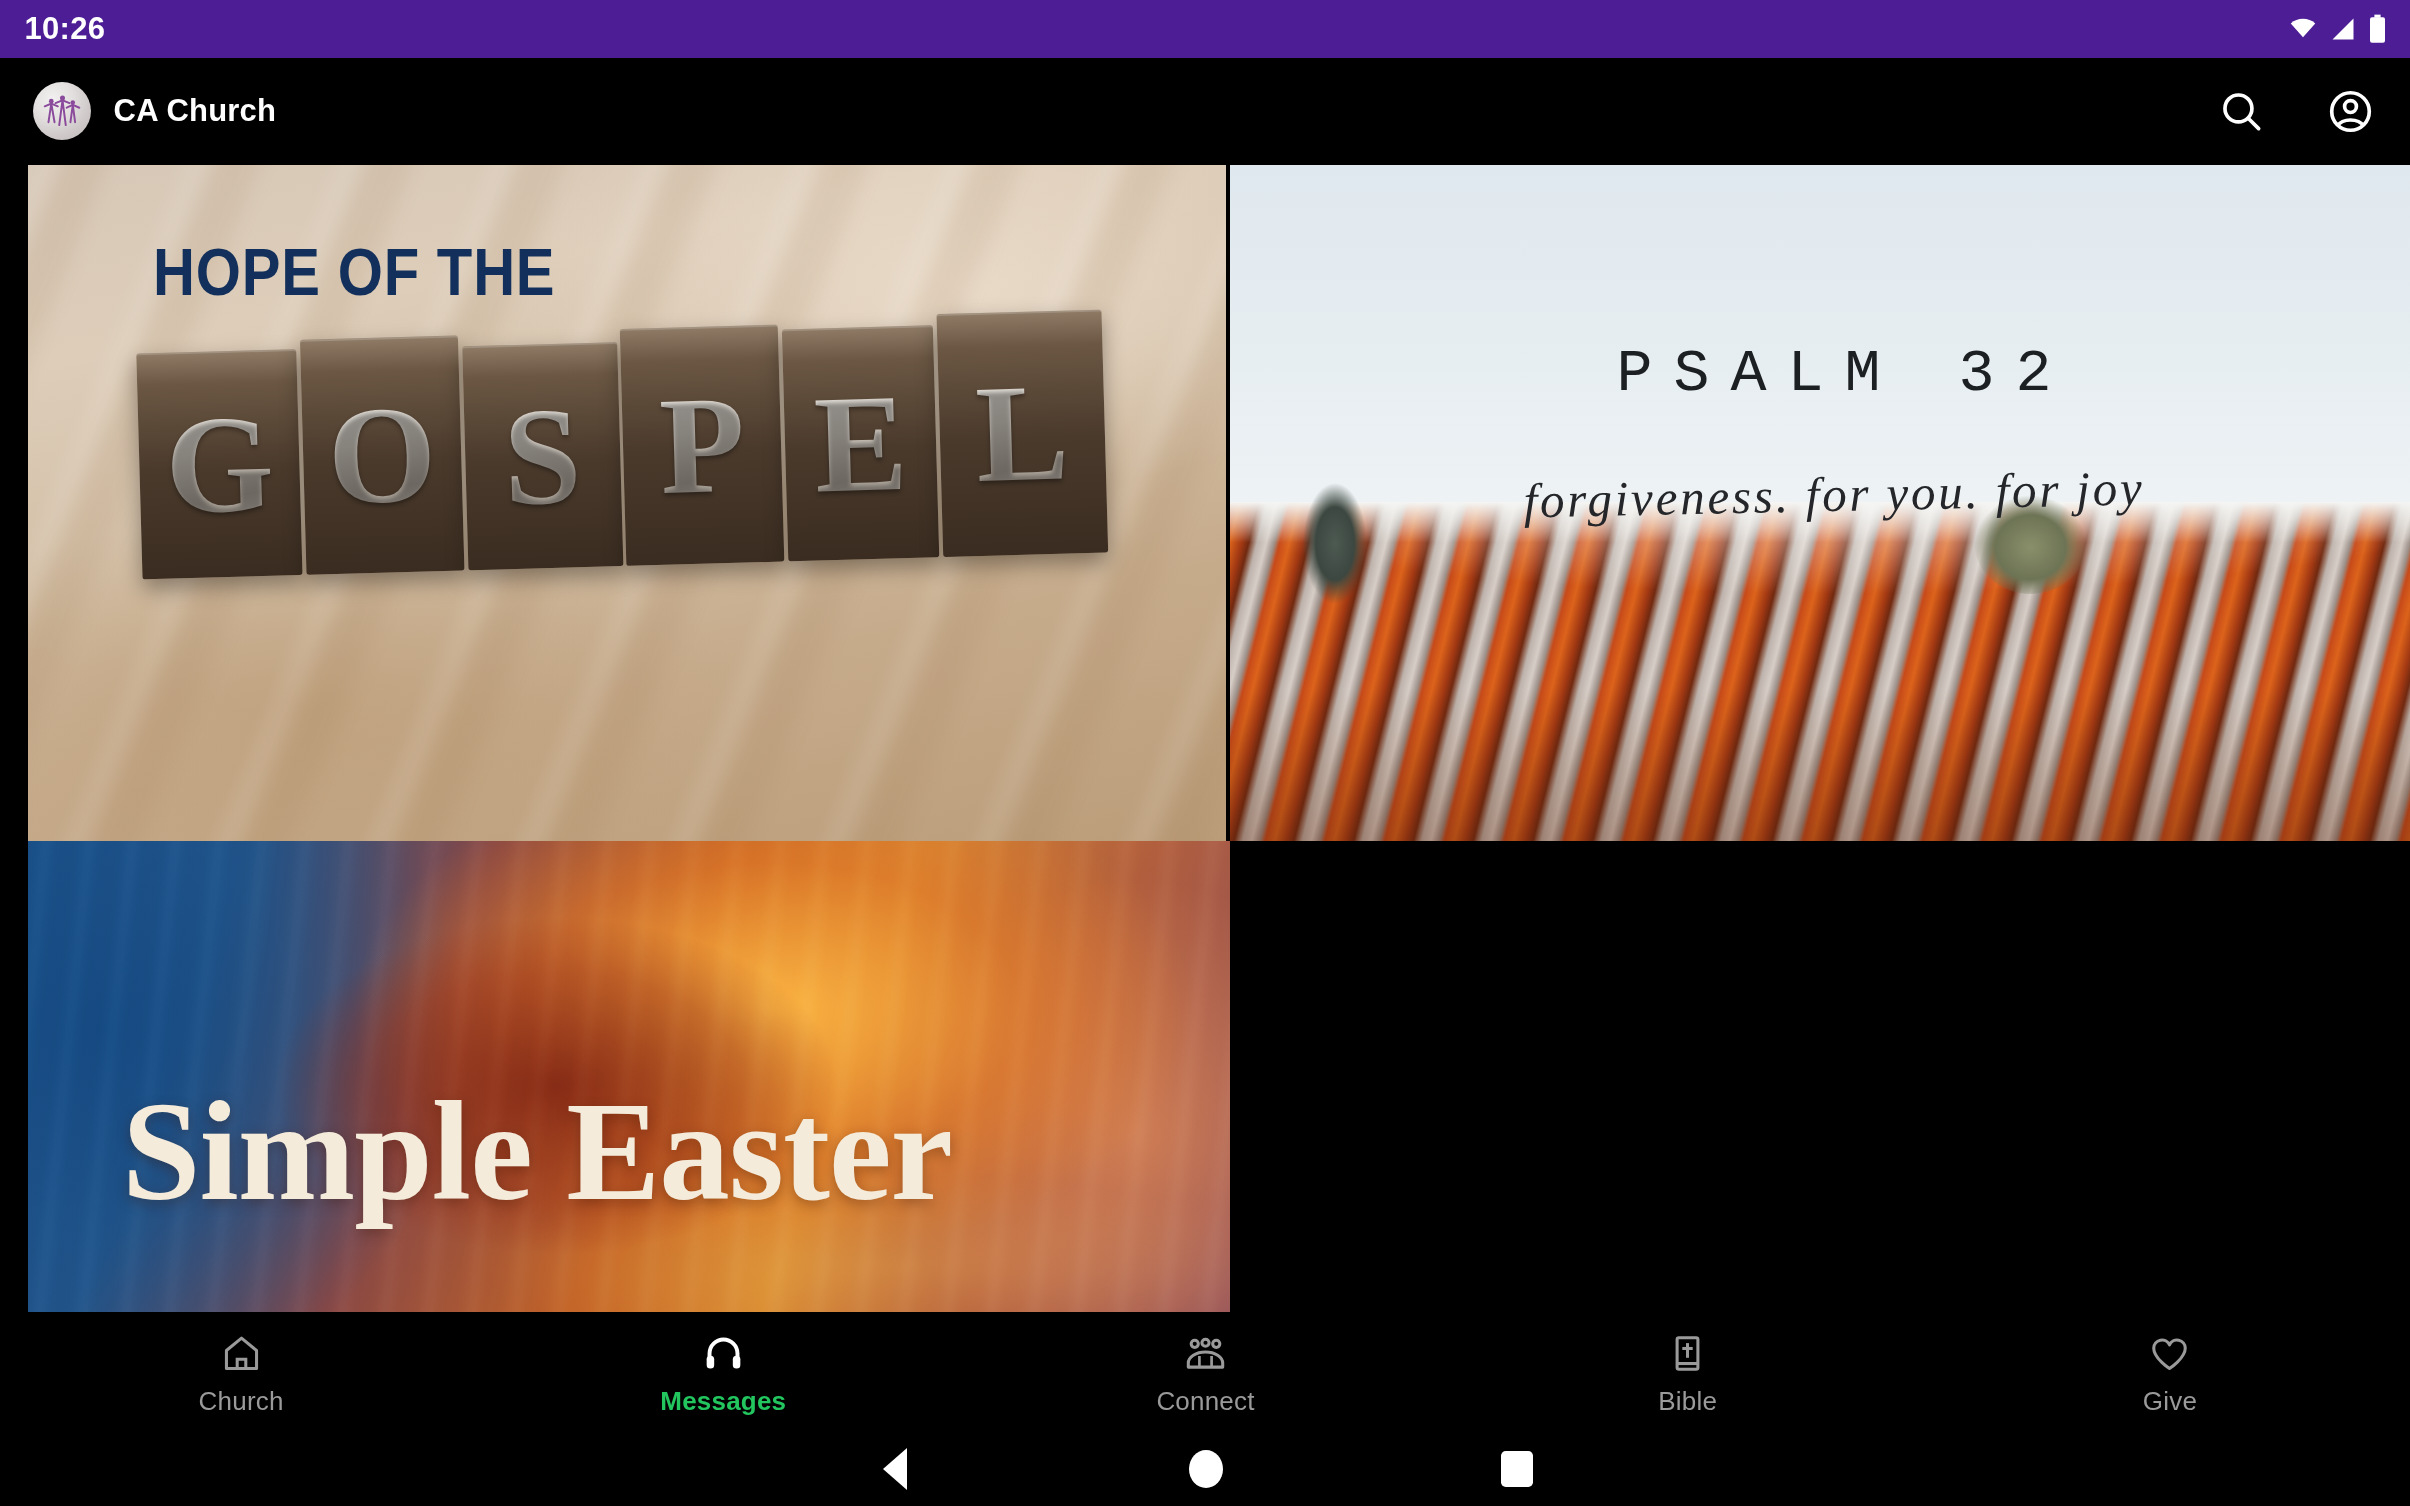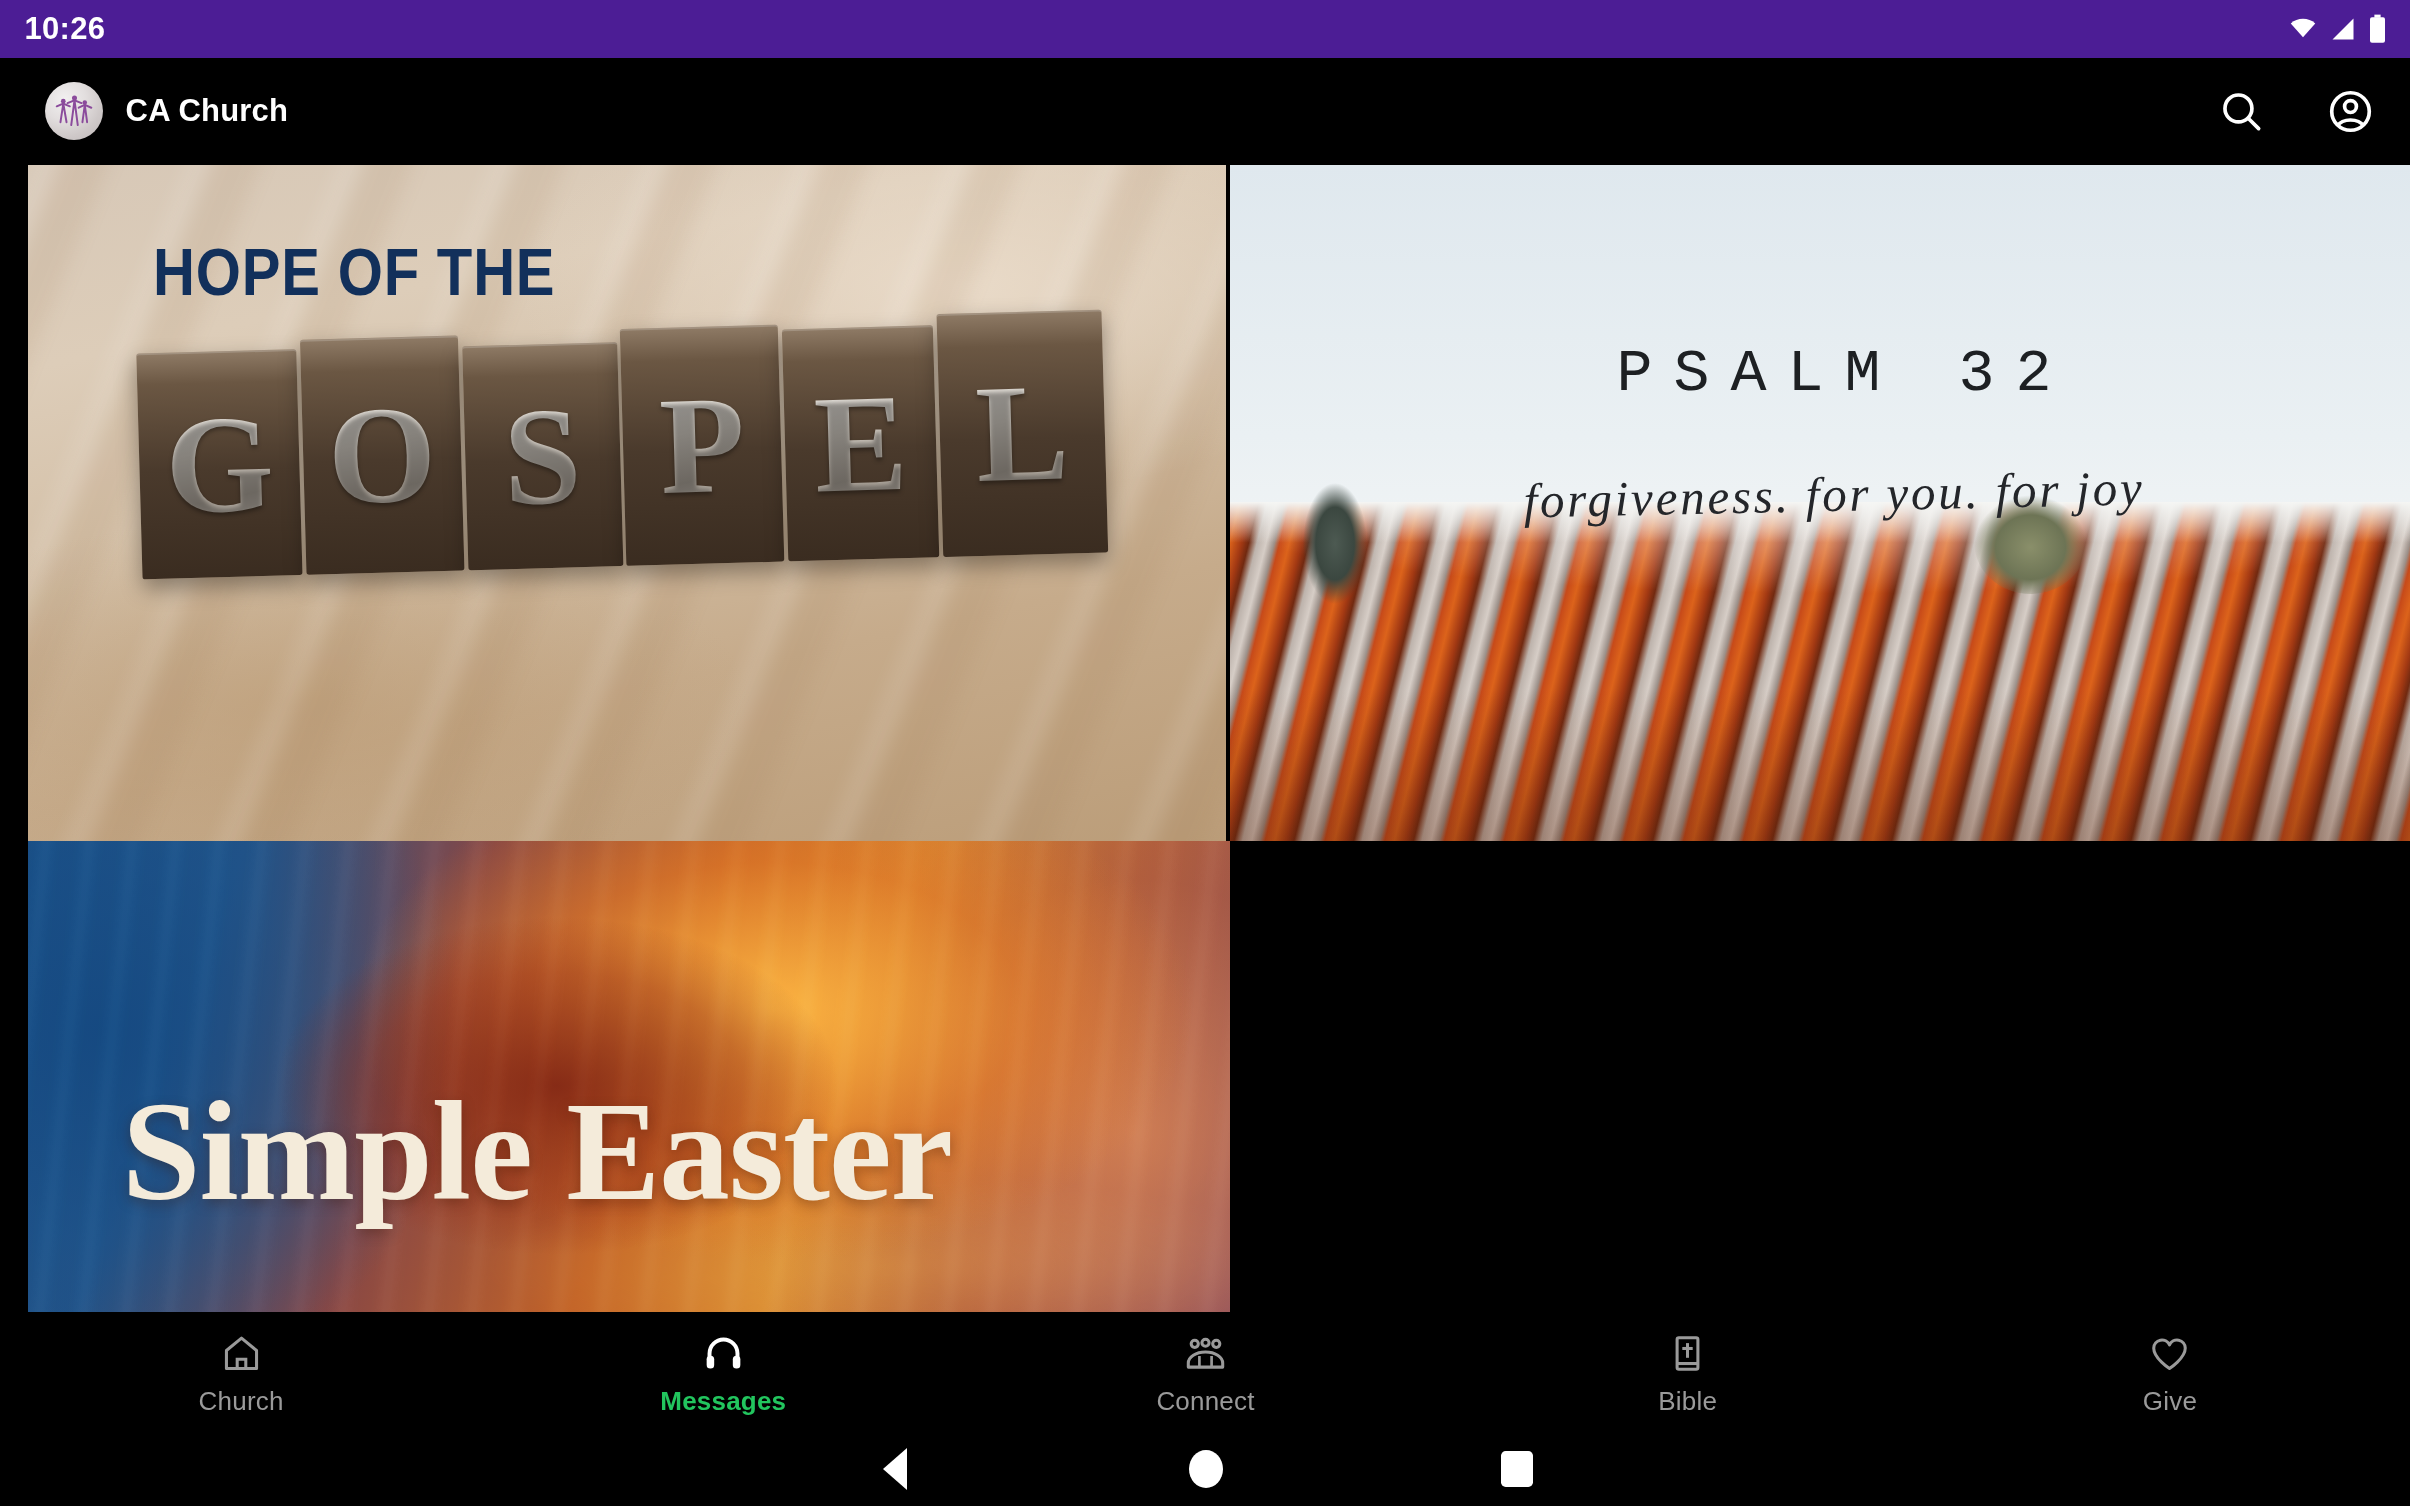--- a/index.html
+++ b/index.html
@@ -17,21 +17,21 @@
     background:#4c1d95; display:flex; align-items:center;
     justify-content:space-between; padding:0 24.5px;
   }
   .status-time{ color:#fff; font-size:31px; font-weight:700; letter-spacing:0.3px; }
   .status-icons{ display:flex; align-items:center; gap:10.4px; }
 
   
   .appbar{
     position:absolute; top:58px; left:0; width:2411px; height:106px;
     background:#000; display:flex; align-items:center;
-    padding:0 34px 0 45px;
+    padding:0 34px 0 33px;
   }
   .brand{ display:flex; align-items:center; gap:22.6px; }
   .logo{
     width:58px; height:58px; border-radius:50%;
     background:radial-gradient(circle at 34% 30%, #f2f0f0 0%, #e2dede 38%, #cfc9c9 66%, #bdb6b8 100%);
     display:flex; align-items:center; justify-content:center;
     overflow:hidden; flex:none;
   }
   .app-title{ color:#fff; font-size:31px; font-weight:700; letter-spacing:0.2px; }
   .appbar-actions{ margin-left:auto; display:flex; align-items:center; gap:56px; }

